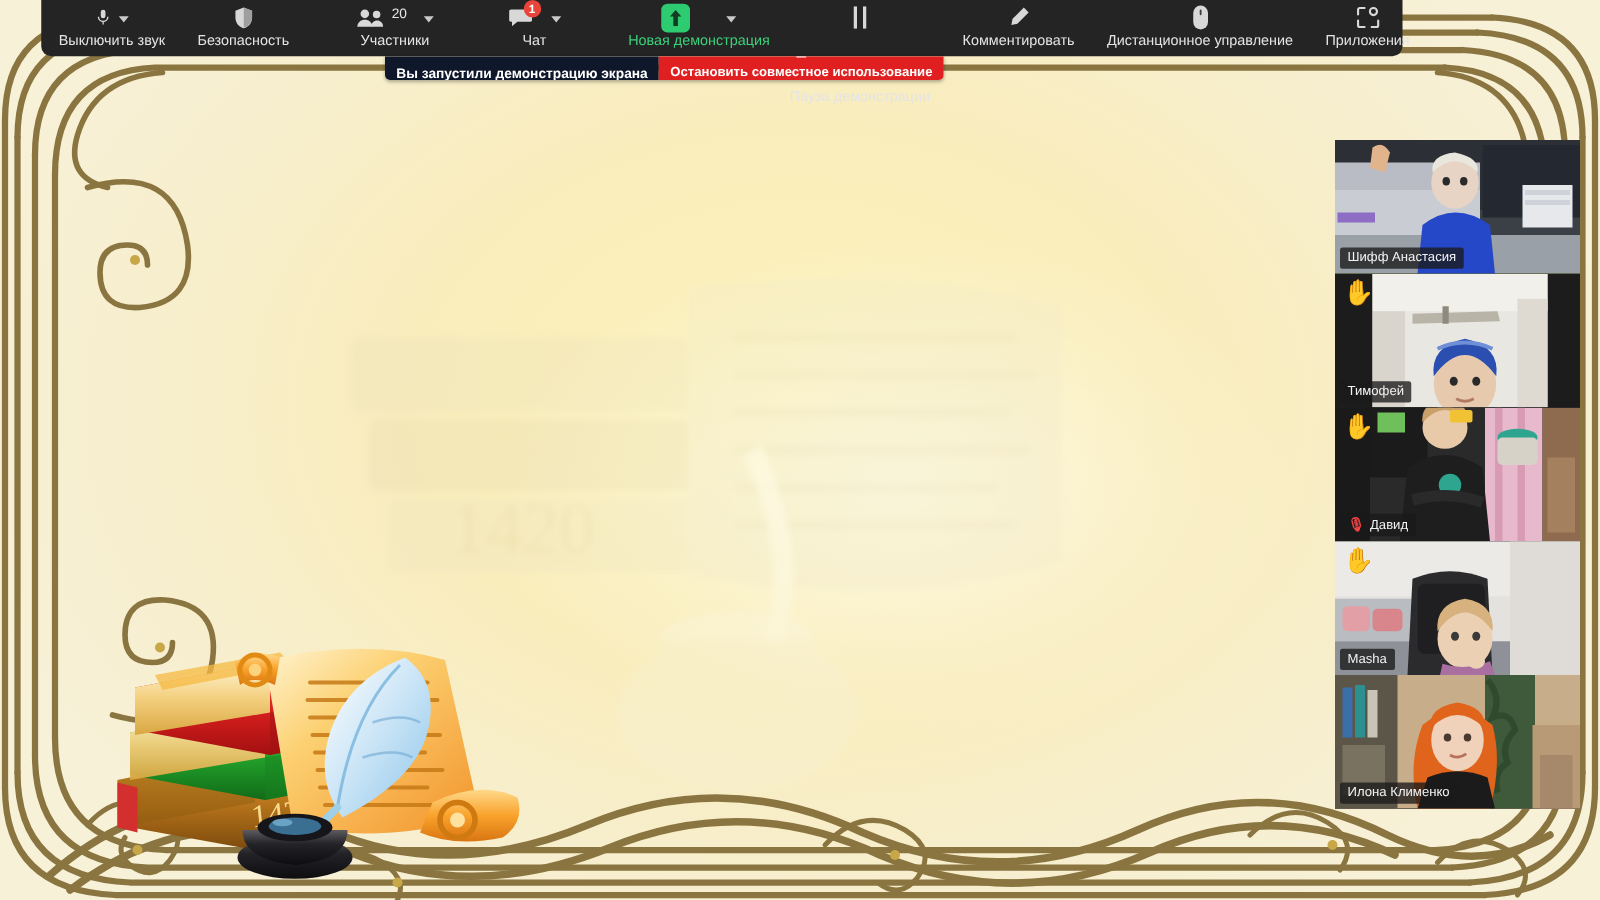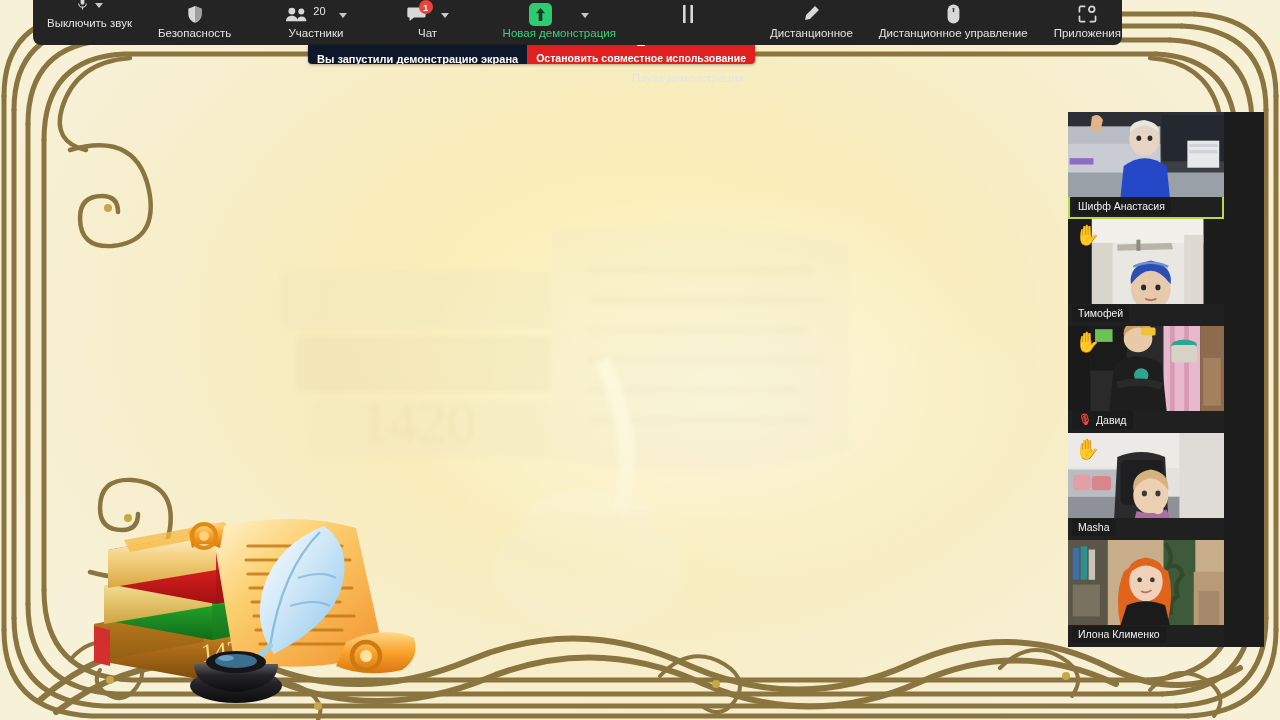--- a/index.html
+++ b/index.html
@@ -103,21 +103,21 @@
   }
   #sharebar .stop-text { font-size:10.5px; font-weight:bold; white-space:nowrap; }
   .stop-sq { width:8px;height:8px;background:#fff;border-radius:1px; }
 
   
   #videostrip {
     position:absolute; left:1068px; top:112px; width:196px;
     background:#1c1c1c; z-index:15;
     display:flex; flex-direction:column;
   }
-  .vtile { position:relative; width:156px; height:107px; overflow:hidden; background:#202020; }
+  .vtile { position:relative; width:196px; height:107px; overflow:hidden; background:#202020; }
   .vtile.active { outline:2px solid #b9d94a; outline-offset:-2px; }
   .vname {
     position:absolute; left:4px; bottom:4px;
     background:rgba(26,26,26,.78); color:#f2f2f2;
     font-size:10.5px; padding:2px 6px 3px 6px; border-radius:2px;
     display:flex; align-items:center; gap:4px;
     max-width:180px; white-space:nowrap; overflow:hidden;
     font-family:"Liberation Sans", sans-serif;
   }
   .mic-muted { color:#ef4444; font-size:11px; font-weight:bold; }
@@ -470,21 +470,21 @@
     </svg>
   </div>
   <div class="red-part">
     <span class="stop-sq"></span>
     <span class="stop-text">Остановить совместное использование</span>
   </div>
 </div>
 
 <div id="toolbar">
 
-  <div class="tb-item" style="margin-left:8px;justify-content:flex-end;">
+  <div class="tb-item" style="margin-left:8px;">
     <div class="tb-icon-row">
       <span class="tb-glyph">
         <svg width="15" height="20" viewBox="0 0 24 24" fill="#d8d8d8">
           <rect x="9" y="2" width="6" height="11" rx="3"></rect>
           <path d="M6 11a6 6 0 0012 0" stroke="#d8d8d8" stroke-width="1.8" fill="none"></path>
           <rect x="11.2" y="17" width="1.6" height="4"></rect>
         </svg>
       </span>
       <span class="caret"></span>
     </div>
@@ -560,21 +560,21 @@
   </div>
 
   <div class="tb-item" style="margin-left:14px;">
     <div class="tb-icon-row">
       <span class="tb-glyph">
         <svg width="18" height="18" viewBox="0 0 20 20" fill="#d8d8d8">
           <path d="M14.5 1.2l4.3 4.3-10 10-5.4 1.1 1.1-5.4 10-10z"></path>
         </svg>
       </span>
     </div>
-    <div class="tb-label">Дистанционное</div>
+    <div class="tb-label">Комментировать</div>
   </div>
 
   <div class="tb-item" style="margin-left:14px;">
     <div class="tb-icon-row">
       <span class="tb-glyph">
         <svg width="13" height="20" viewBox="0 0 14 22" fill="#d8d8d8">
           <rect x="0.5" y="0.5" width="13" height="21" rx="6.5"></rect>
           <rect x="6.2" y="4" width="1.6" height="5" rx="0.8" fill="#3a3a3a"></rect>
         </svg>
       </span>

